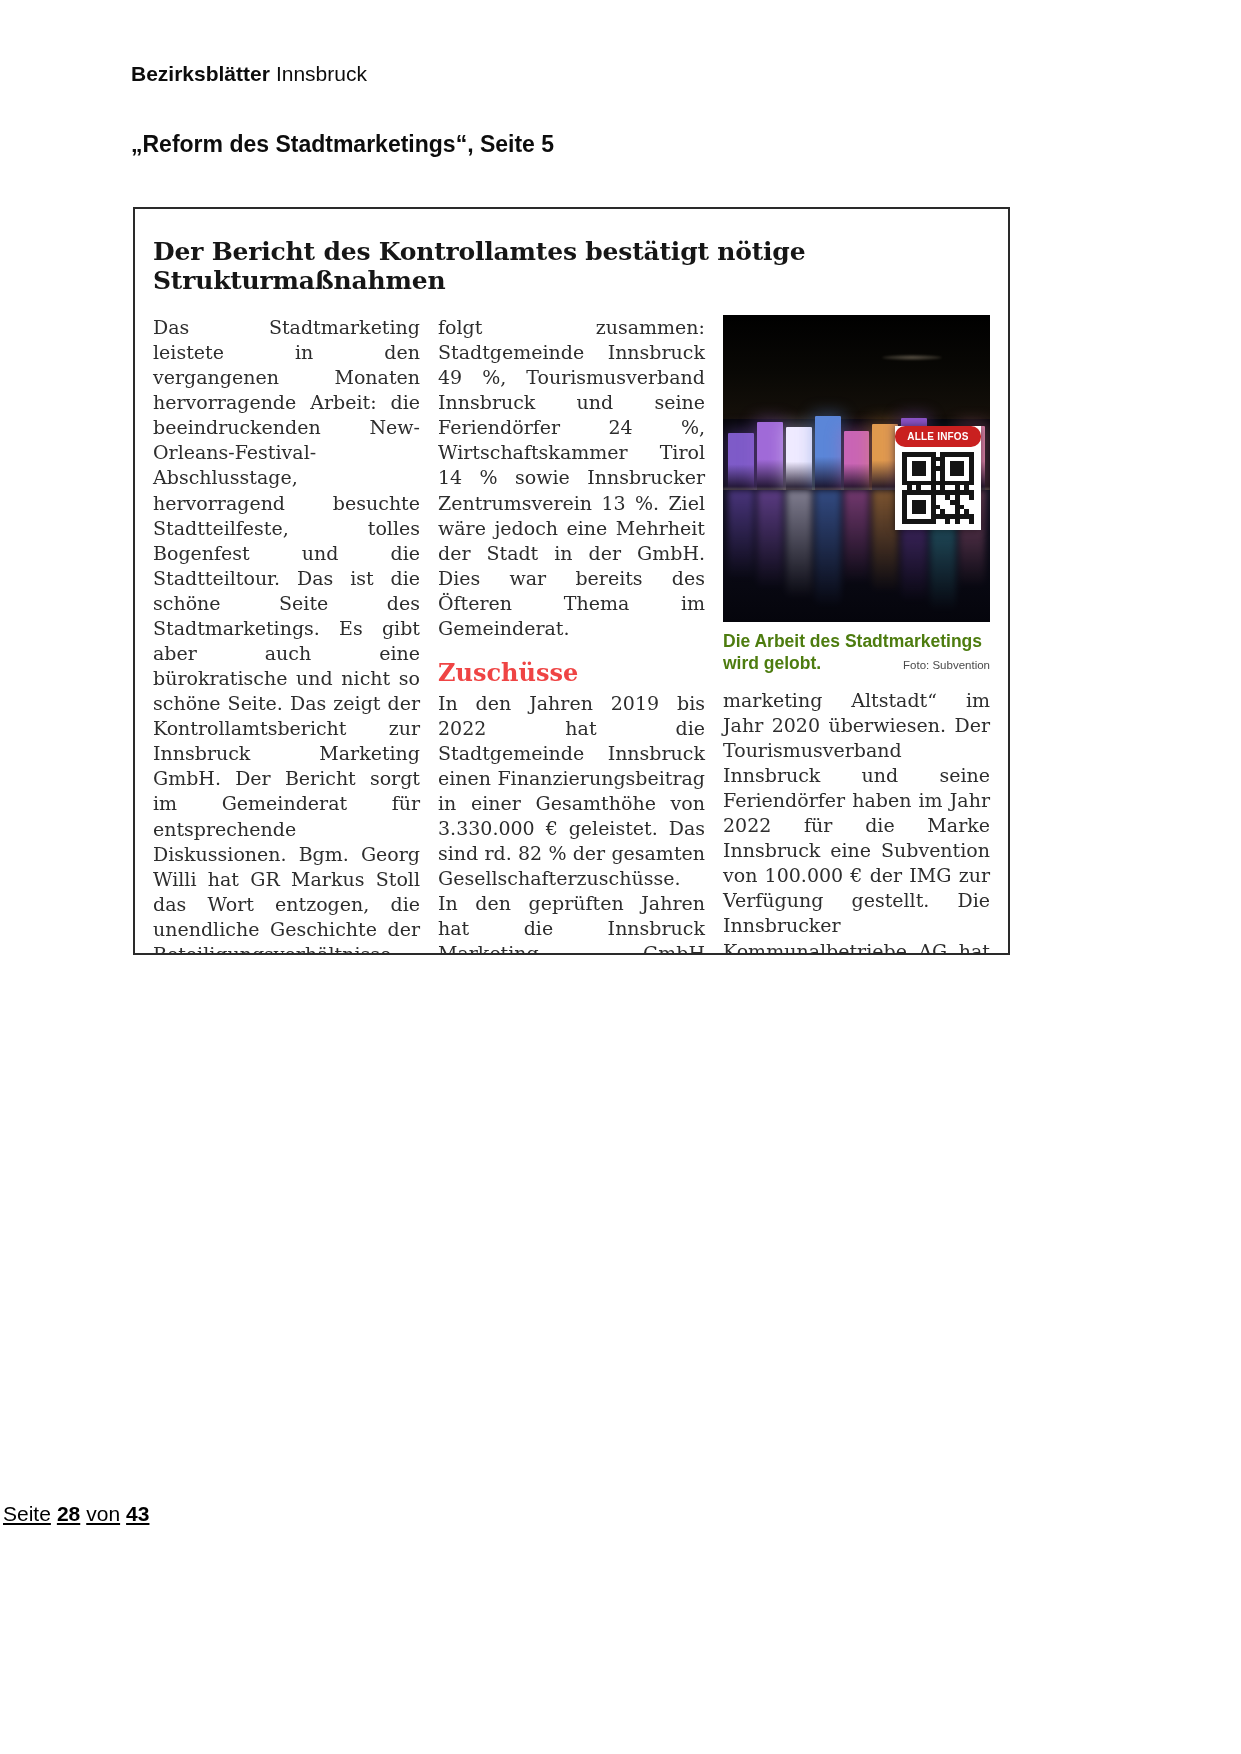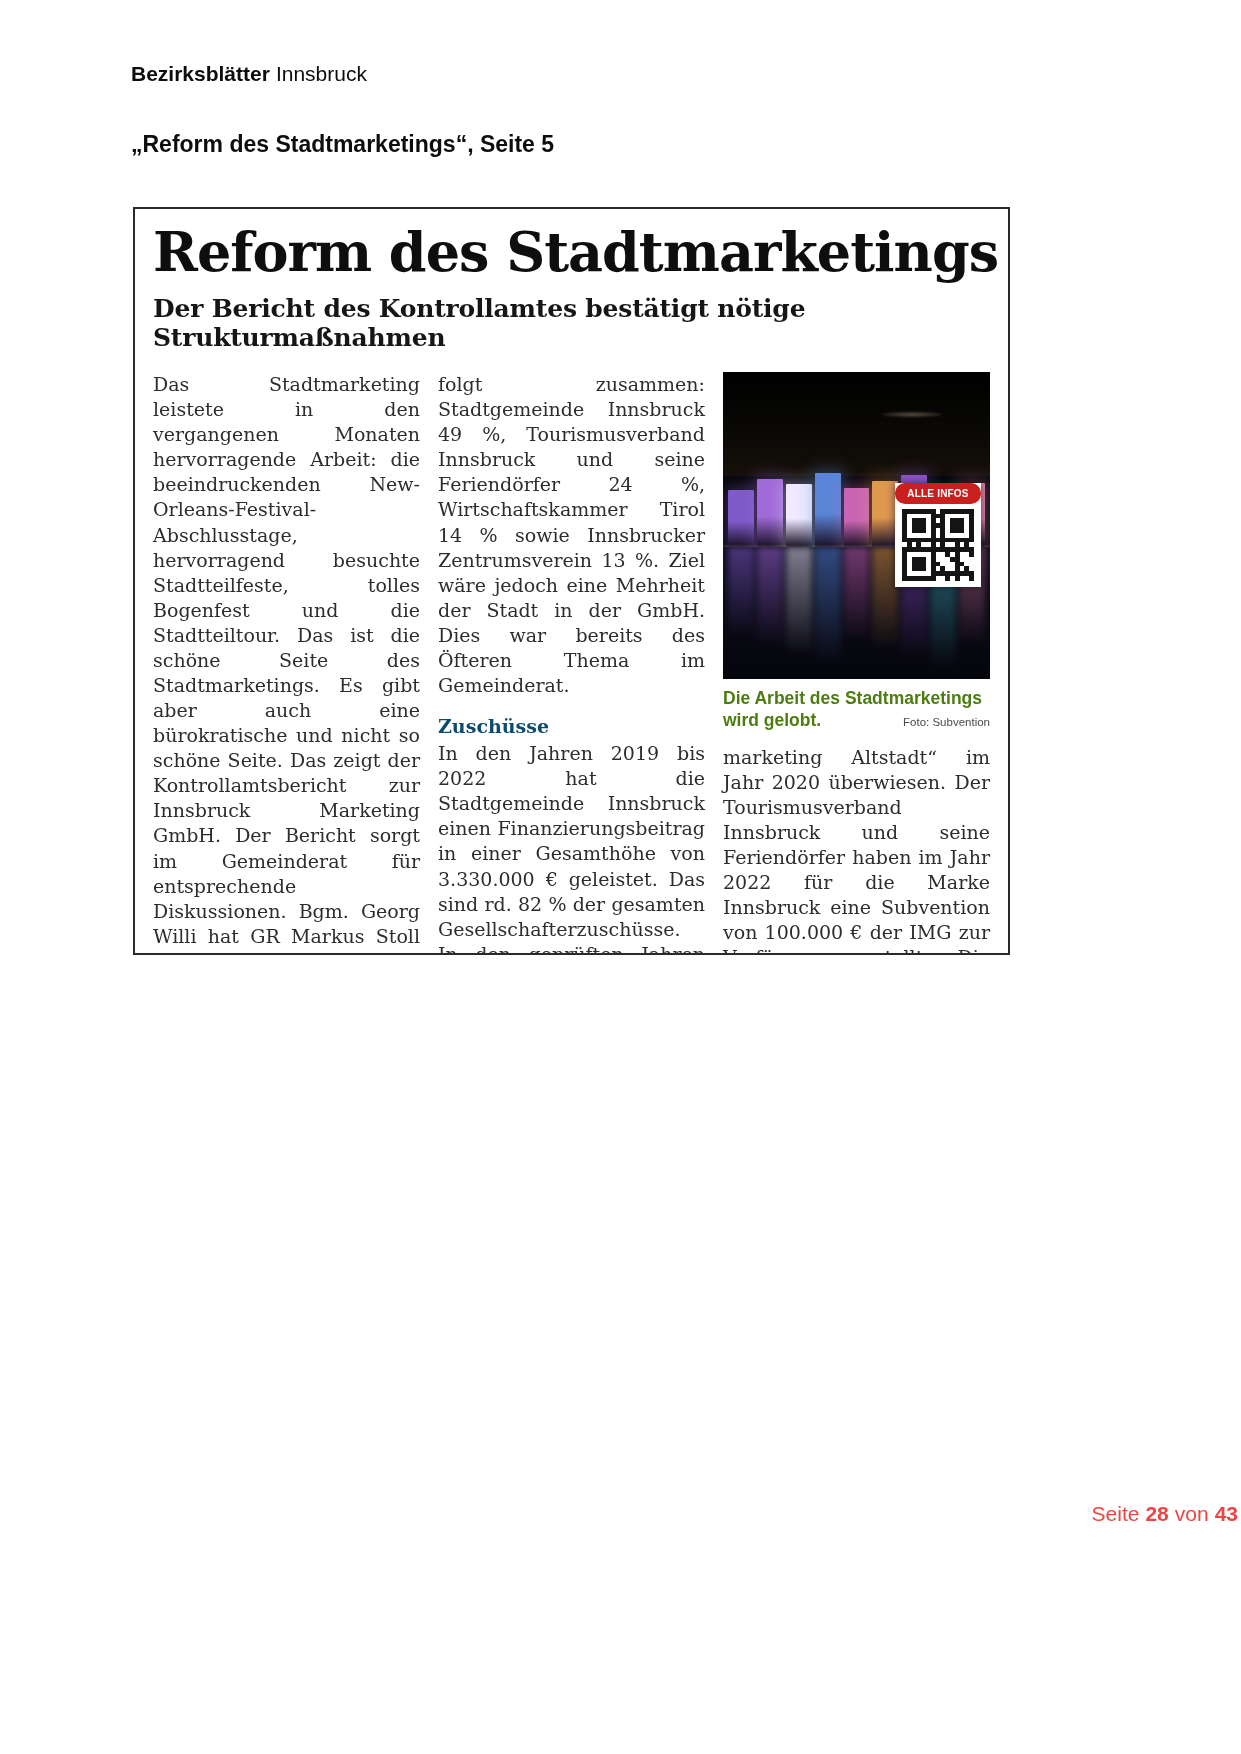--- a/index.html
+++ b/index.html
@@ -13,21 +13,21 @@
   .article-box{position:absolute;left:133px;top:207px;width:877px;height:748px;box-sizing:border-box;
                border:2px solid var(--box-border,#2a2a2a);background:#fff;padding:14px 18px 16px 18px;overflow:hidden;}
   .headline{margin:2px 0 0 0;font-family:"DejaVu Serif",serif;font-weight:bold;font-size:54px;line-height:1.02;
             letter-spacing:-1px;color:#0e0e0e;white-space:nowrap;}
   .subheadline{margin-top:14px;font-family:"DejaVu Serif",serif;font-weight:bold;font-size:25px;
                letter-spacing:-0.2px;color:#161616;}
   .cols{margin-top:20px;display:flex;gap:18px;}
   .col{flex:1;min-width:0;font-family:"DejaVu Serif",serif;font-size:19px;line-height:1.32;
        text-align:justify;color:var(--body-text,#2d2d2d);}
   .col p{margin:0;}
-  .col h3{margin:16px 0 2px 0;font-size:19px;font-weight:bold;color:#0c4a6e;text-align:left;}
+  .col h3{margin:16px 0 2px 0;font-size:24px;font-weight:bold;color:#ef4444;text-align:left;}
 
   
   .photo{position:relative;width:100%;height:307px;background:#060609;overflow:hidden;}
   .hill{position:absolute;left:0;right:0;top:0;height:34%;
         background:linear-gradient(180deg,#000 0%,#090805 55%,#15100a 100%);}
   .hill:after{content:"";position:absolute;right:18%;top:38%;width:60px;height:5px;border-radius:50%;
         background:radial-gradient(ellipse at center,rgba(255,235,200,0.35),rgba(0,0,0,0));filter:blur(1px);}
   .houses{position:absolute;left:0;right:0;top:27%;height:30%;display:flex;align-items:flex-end;
           gap:3px;padding:0 5px;}
   .house{flex:1;border-radius:1px;}
@@ -42,37 +42,36 @@
            font-weight:bold;font-size:10px;text-align:center;padding:4px 0;letter-spacing:0.2px;border-radius:10px;}
   .qr-grid{width:72px;height:72px;margin:5px auto 6px auto;display:grid;
            grid-template-columns:repeat(15,1fr);grid-template-rows:repeat(15,1fr);background:#fff;}
   .qc{background:#141414;}
 
   .caption-wrap{position:relative;margin-top:9px;font-family:"Liberation Sans",sans-serif;text-align:left;}
   .caption{display:block;font-weight:bold;font-size:17.5px;line-height:1.25;color:#4d7c0f;}
   .credit{position:absolute;right:0;bottom:2px;font-size:11.5px;color:#4a4a4a;font-weight:normal;}
   .col3-text{margin-top:13px !important;}
 
-  .footer{position:absolute;left:0;top:1502px;width:100%;text-align:right;font-size:21px;color:#ef4444;}
+  .footer{position:absolute;left:0;top:1502px;width:100%;text-align:left;font-size:21px;color:#000000;text-decoration:underline;}
   .footer .num{font-weight:bold;}
   .footer span{margin:0 3px;}
 </style>
 </head>
 <body>
 
 <div class="page">
 
   <div class="brand">
     <span class="b">Bezirksblätter</span><span class="r">Innsbruck</span>
   </div>
 
   <h1 class="clip-title">„Reform des Stadtmarketings“, Seite 5</h1>
 
   <div class="article-box">
-    <h2 class="headline">Reform des Stadtmarketings</h2>
     <div class="subheadline">Der Bericht des Kontrollamtes bestätigt nötige Strukturmaßnahmen</div>
 
     <div class="cols">
 
       <div class="col">
         <p>Das Stadtmarketing leistete in den vergangenen Monaten hervorragende Arbeit: die beeindruckenden New-Orleans-Festival-Abschlusstage, hervorragend besuchte Stadtteilfeste, tolles Bogenfest und die Stadtteiltour. Das ist die schöne Seite des Stadtmarketings. Es gibt aber auch eine bürokratische und nicht so schöne Seite. Das zeigt der Kontrollamtsbericht zur Innsbruck Marketing GmbH. Der Bericht sorgt im Gemeinderat für entsprechende Diskussionen. Bgm. Georg Willi hat GR Markus Stoll das Wort entzogen, die unendliche Geschichte der Beteiligungsverhältnisse stand neuerlich im Mittelpunkt.</p>
 
       </div>
 
       <div class="col">

